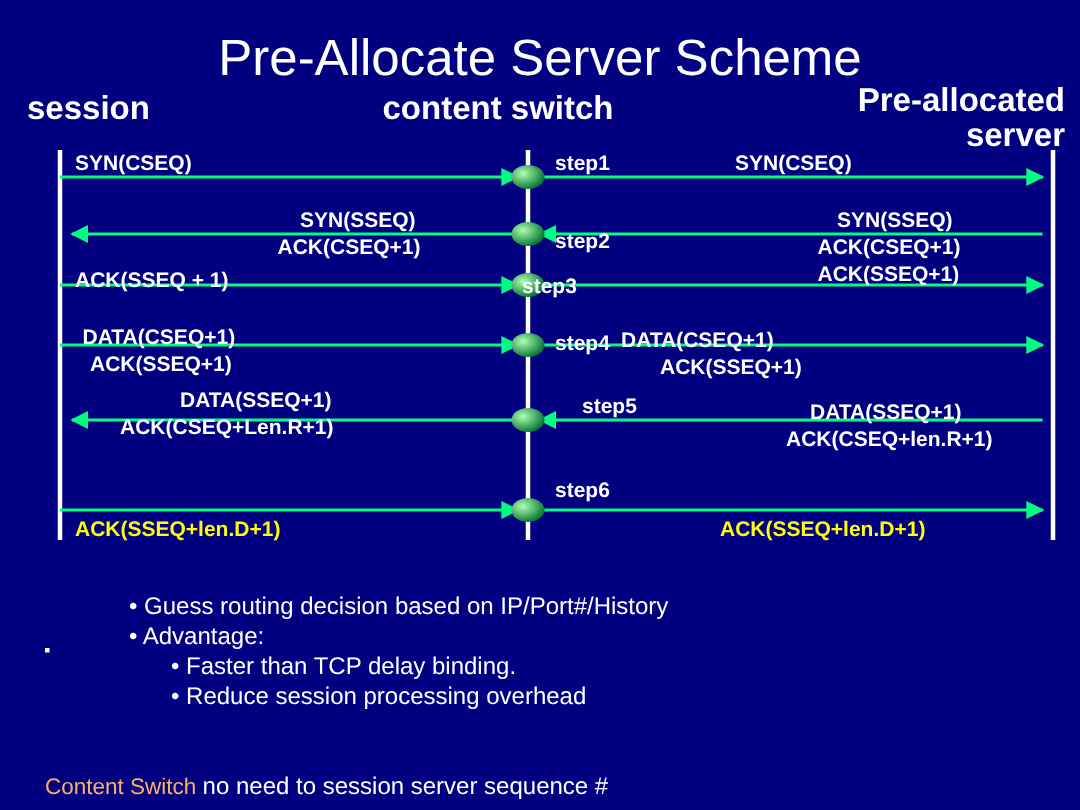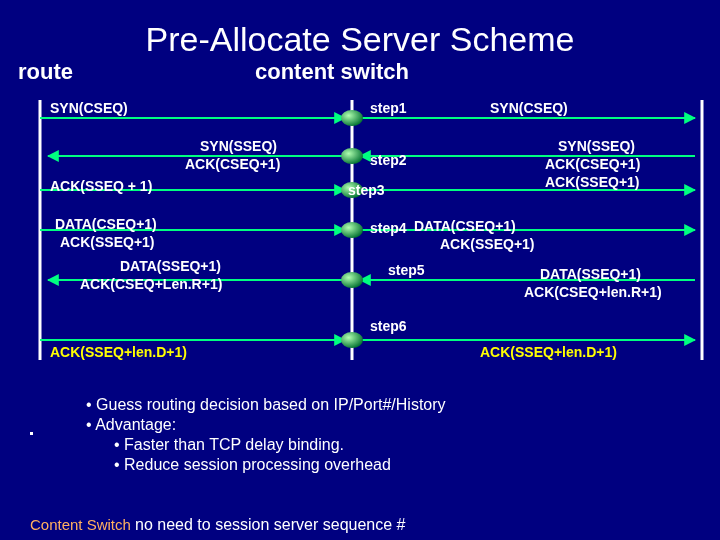--- a/index.html
+++ b/index.html
@@ -97,22 +97,23 @@
     height: 3px;
     background: #fff;
   }
 </style>
 </head>
 <body>
 
 <div class="title">Pre-Allocate Server Scheme</div>
 
 <div class="header-row">
-  <div class="client-lbl">route</div>
+  <div class="client-lbl">session</div>
   <div class="cs-lbl">content switch</div>
+  <div class="server-lbl">Pre-allocated<br>server</div>
 </div>
 
 <svg class="diagram" viewBox="0 0 720 280">
   <defs>
     <marker id="arr" viewBox="0 0 10 10" refX="9" refY="5" markerWidth="6" markerHeight="6" orient="auto-start-reverse">
       <path d="M0 0 L10 5 L0 10 z" fill="#00ff80"></path>
     </marker>
     <radialGradient id="node" cx="35%" cy="35%" r="70%">
       <stop offset="0%" stop-color="#b0ffb0"></stop>
       <stop offset="100%" stop-color="#007030"></stop>

